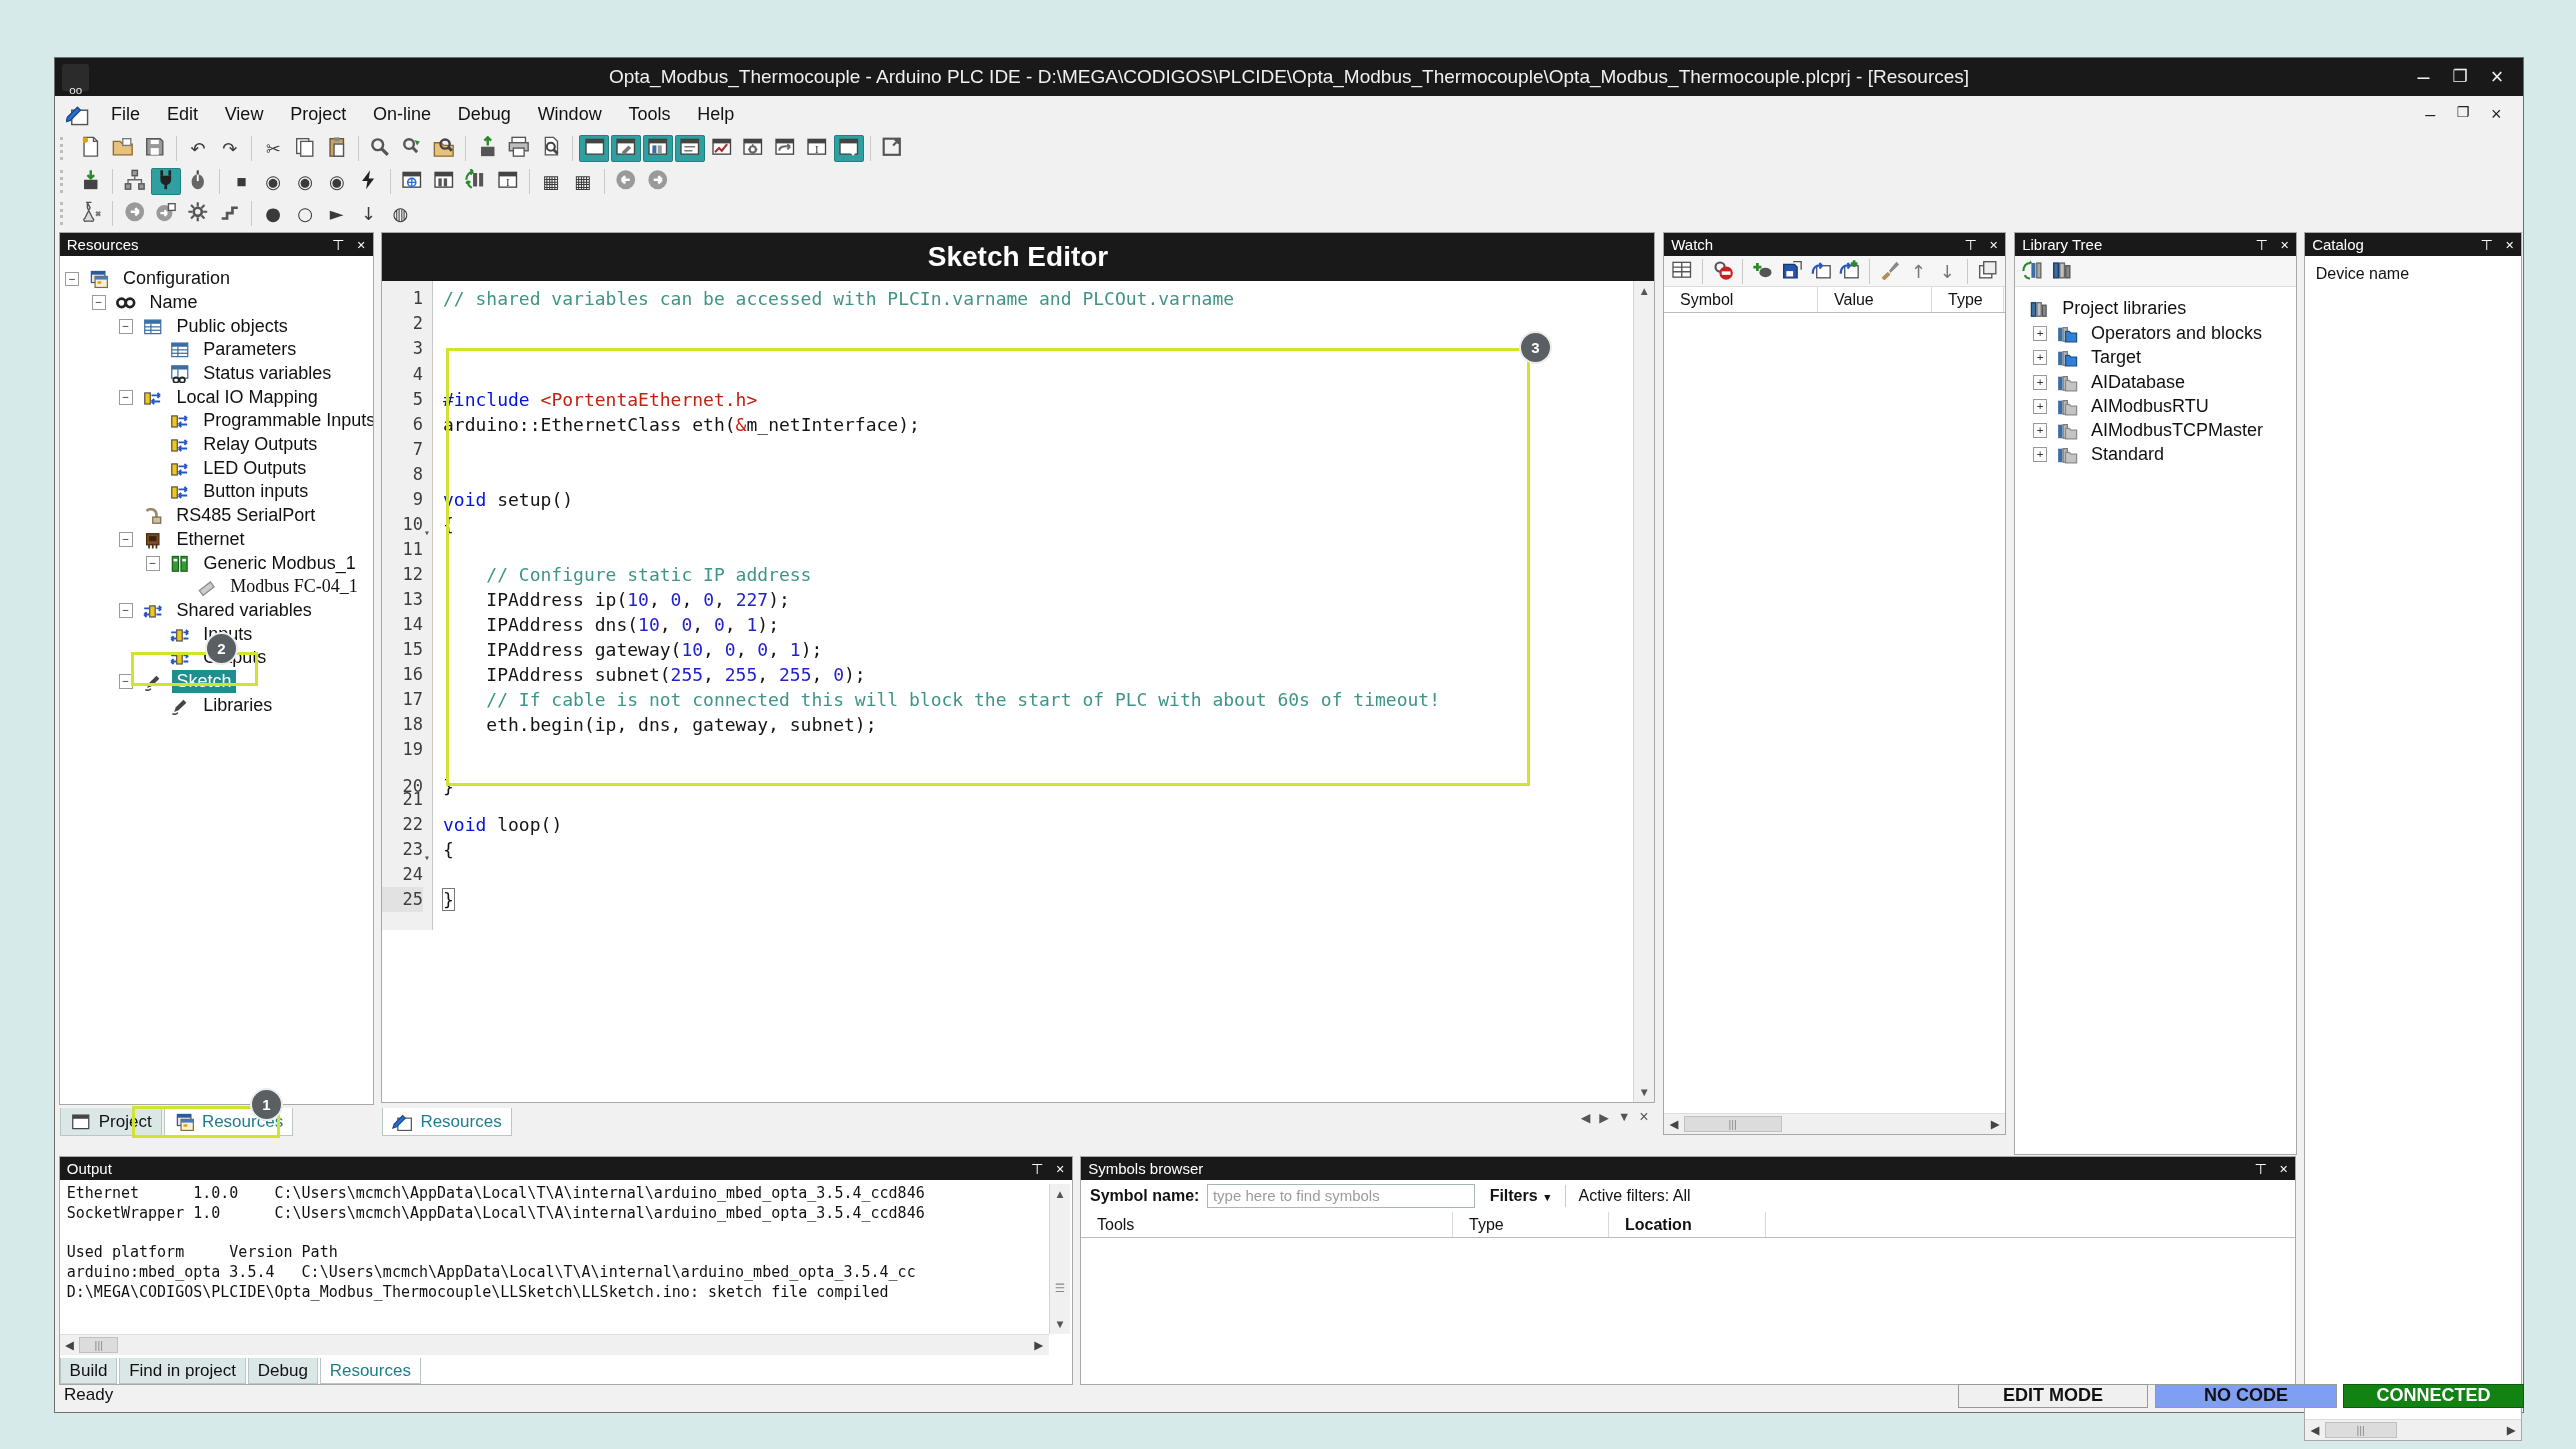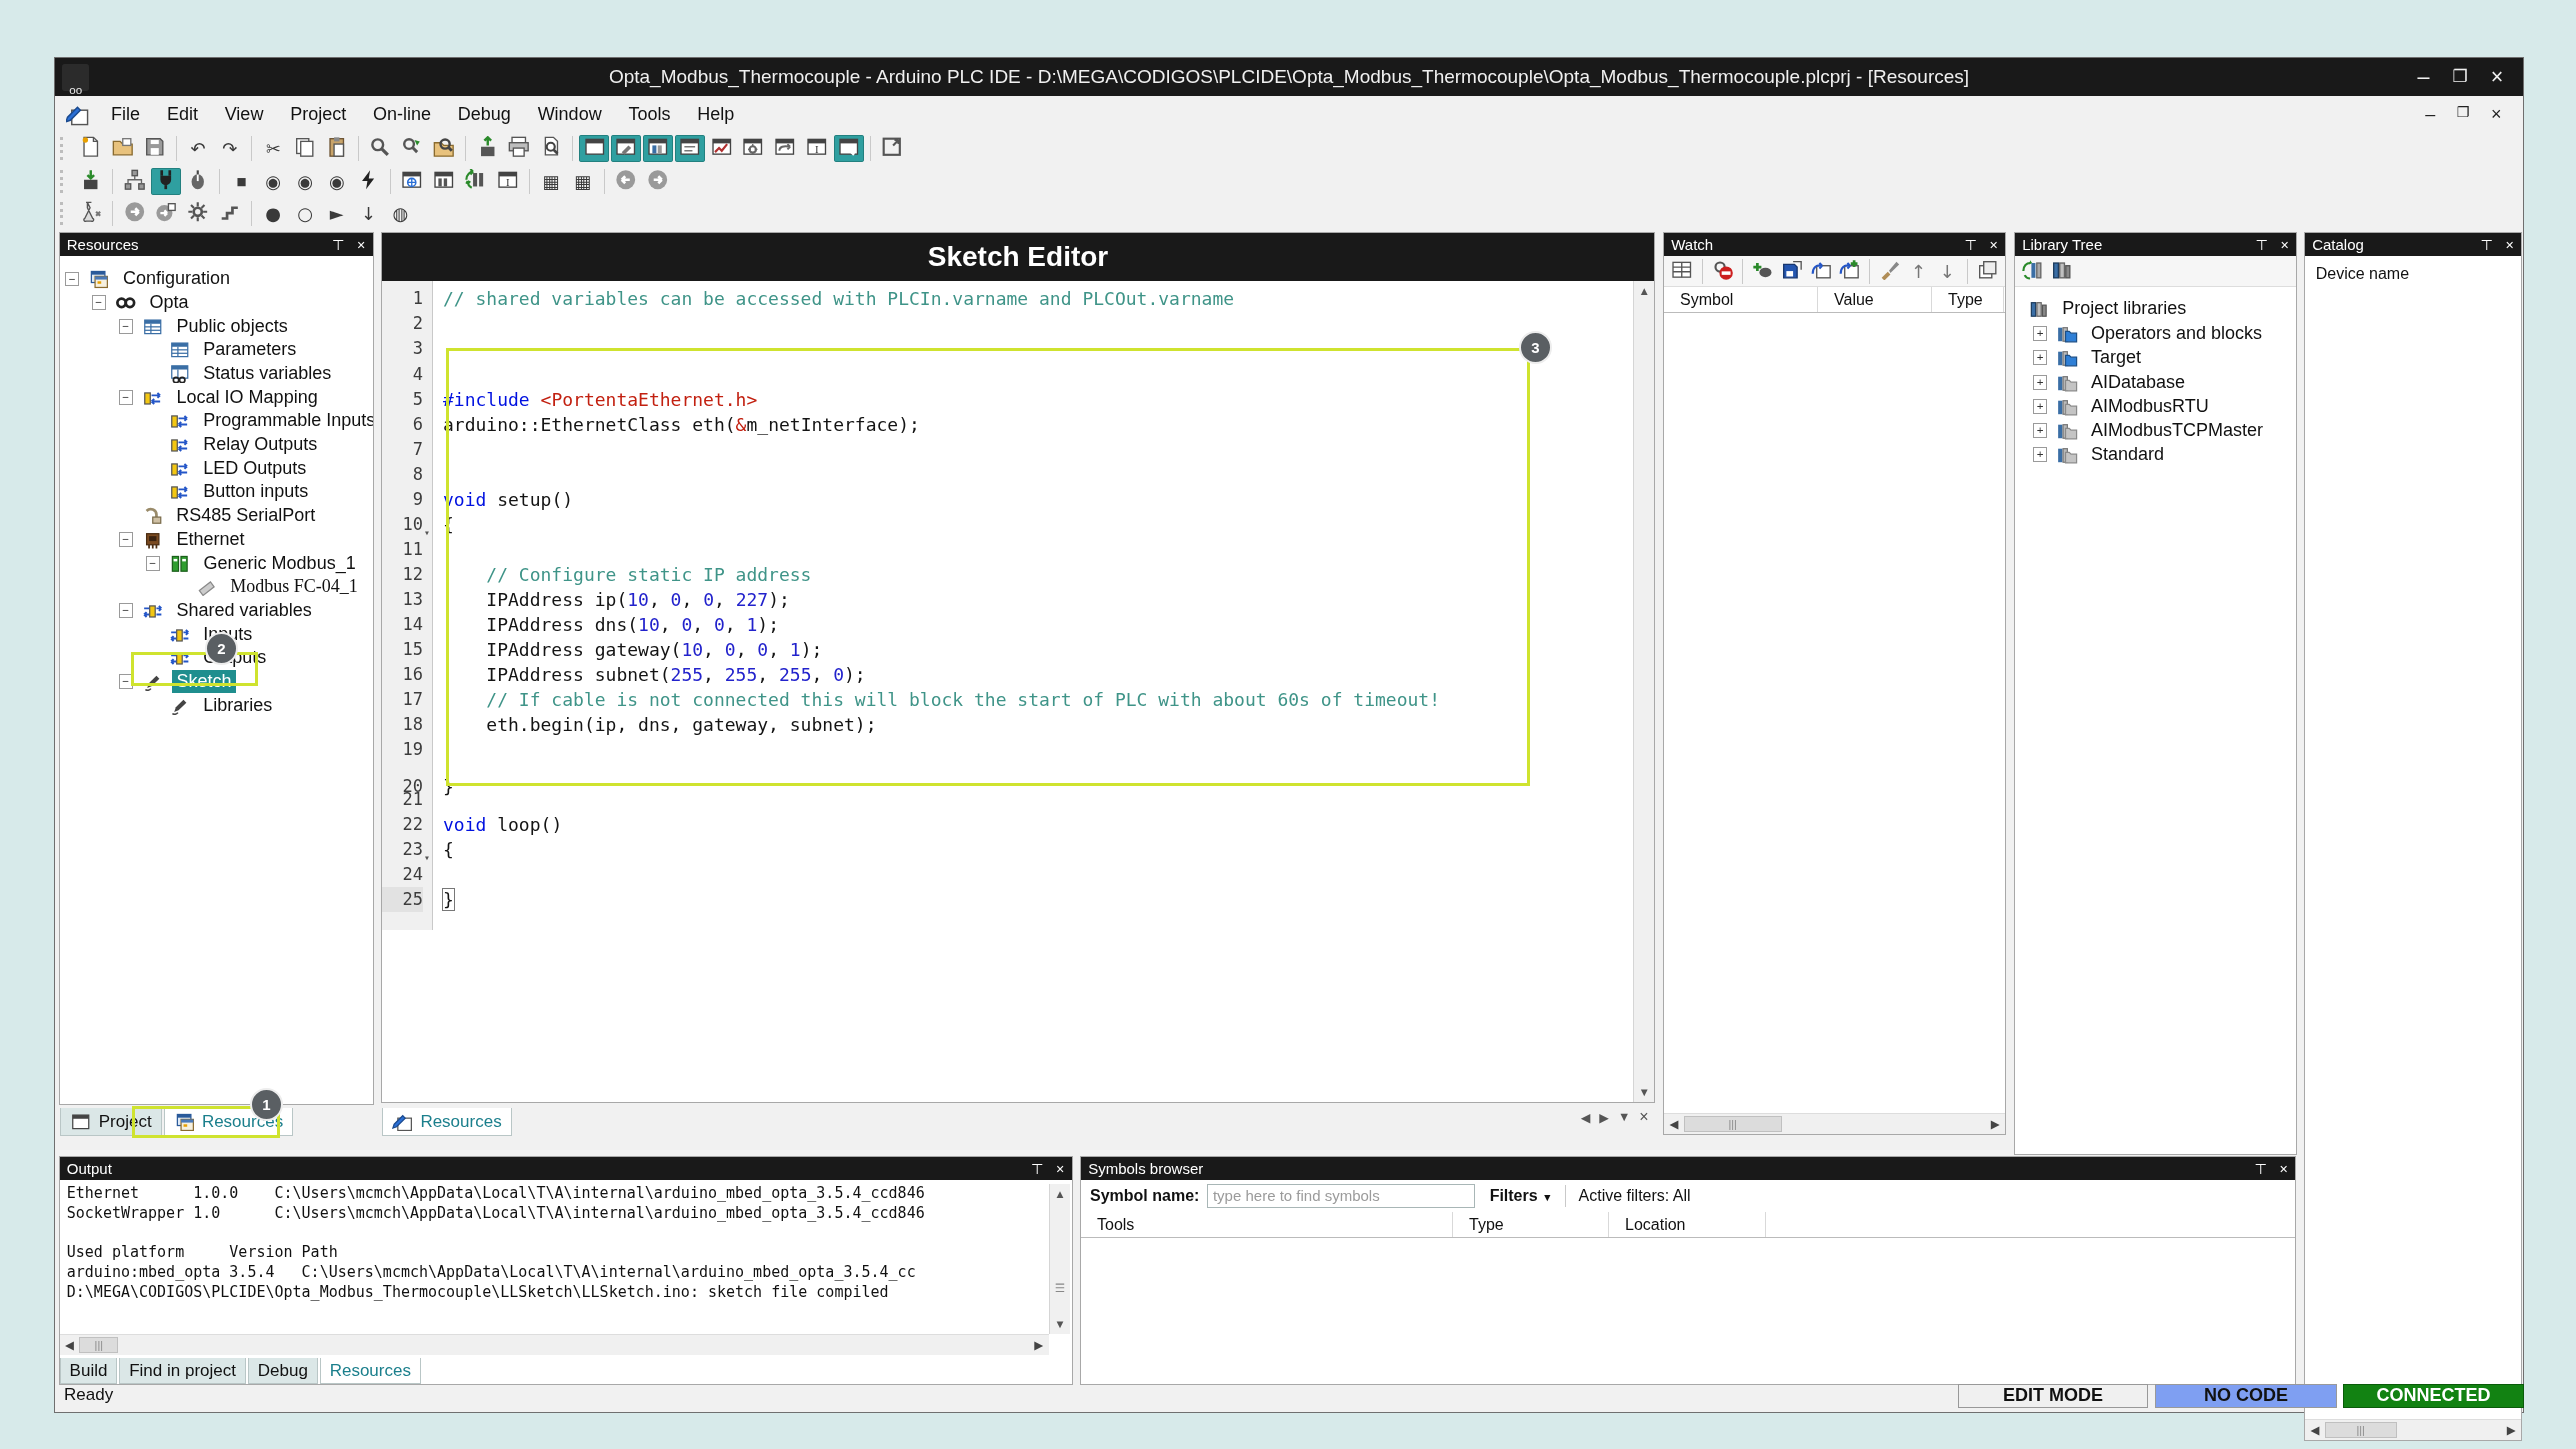--- a/index.html
+++ b/index.html
@@ -461,21 +461,21 @@
                 <rect x="7" y="10" width="3" height="2" fill="#e8a000"></rect>
               </svg></span>
             <span class="t-label">Configuration</span>
           </div>
           <div class="tree-row" style="top: 31px; left: 32px;">
             <span class="expander">−</span>
             <span class="t-icon"><svg viewBox="0 0 16 16">
                 <circle cx="4.6" cy="8" r="3.4" fill="none" stroke="#222" stroke-width="2.2"></circle>
                 <circle cx="11.4" cy="8" r="3.4" fill="none" stroke="#222" stroke-width="2.2"></circle>
               </svg></span>
-            <span class="t-label">Opta</span>
+            <span class="t-label">Name</span>
           </div>
           <div class="tree-row" style="top: 55px; left: 59px;">
             <span class="expander">−</span>
             <span class="t-icon"><svg viewBox="0 0 16 16">
                 <rect x="1.5" y="2.5" width="13" height="11" fill="#fff" stroke="#3a6ea5"></rect>
                 <rect x="1.5" y="2.5" width="13" height="3" fill="#3a6ea5"></rect>
                 <line x1="6.5" y1="5.5" x2="6.5" y2="13.5" stroke="#3a6ea5"></line>
                 <line x1="1.5" y1="8" x2="14.5" y2="8" stroke="#3a6ea5"></line>
                 <line x1="1.5" y1="10.8" x2="14.5" y2="10.8" stroke="#3a6ea5"></line>
               </svg></span>
@@ -948,21 +948,21 @@
         <div class="sym-input">
             <span>type here to find symbols</span>
           </div>
         <span style="margin-left:14.3px;font-weight:bold;"><span>Filters</span> <span style="font-size:10.7px;">▼</span></span>
         <span style="width:0.9px;height:21.5px;background:#c9c9c9;margin:0 12.5px;"></span>
         <span>Active filters: All</span>
       </div>
       <div class="col-header" id="symbols-columns">
           <div class="col-cell" style="width: 372px;">Tools</div>
           <div class="col-cell" style="width: 156px;">Type</div>
-          <div class="col-cell" style="width: 157px;">Location</div>
+          <div class="col-cell" style="width: 157px; font-weight: bold;">Location</div>
         </div>
       <div style="position:absolute;left:0;top:84px;right:0;bottom:0;background:#fff;"></div>
     </div>
 
     <div class="statusbar" style="left:0;right:0;bottom:3.6px;padding-left:9px;">
       <span>Ready</span>
     </div>
     <div class="status-box" id="st-edit" style="left: 1903px; bottom: 4.5px; width: 190px; color: rgb(17, 17, 17); background: rgb(240, 240, 240);">
         <span>EDIT MODE</span>
       </div>

